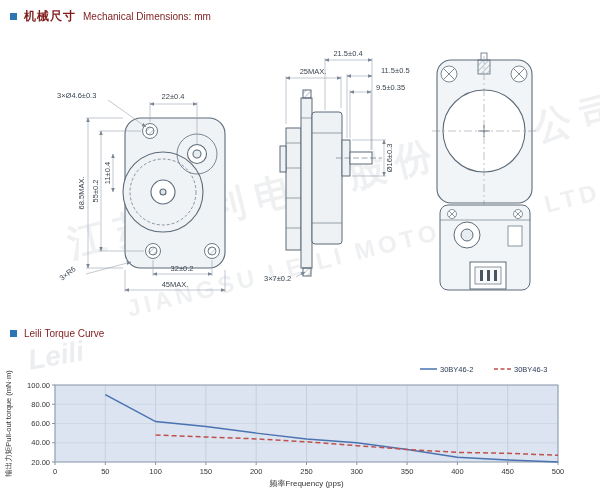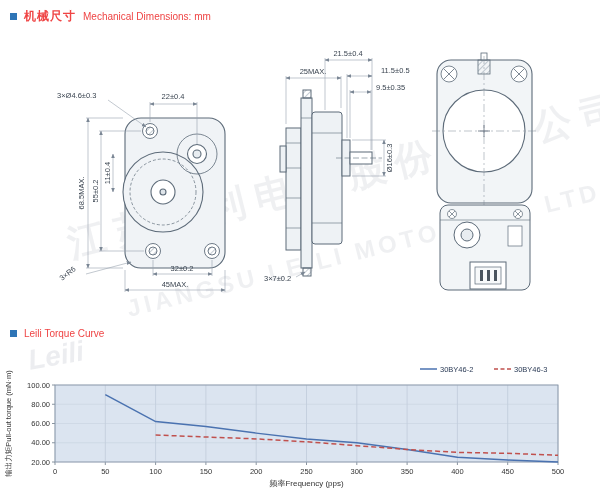--- a/index.html
+++ b/index.html
@@ -1,18 +1,18 @@
 <!DOCTYPE html>
 <html><head>
 <meta charset="utf-8">
 <style>
   *{margin:0;padding:0;box-sizing:border-box}
   html,body{width:600px;height:501px}
   body{position:relative;background:#ffffff;font-family:"Liberation Sans","DejaVu Sans",sans-serif;overflow:hidden}
-  .sec-header{position:absolute;left:10px;display:flex;align-items:center;gap:7px;color:#ef4444;font-size:12px;z-index:3}
+  .sec-header{position:absolute;left:10px;display:flex;align-items:center;gap:7px;color:#7f1d1d;font-size:12px;z-index:3}
   .bullet{width:7px;height:7px;background:#2e75b6;display:inline-block}
   .cn{font-weight:bold;letter-spacing:1px}
   .en{font-size:10px}
   .watermark{position:absolute;color:rgba(95,110,130,0.10);pointer-events:none;white-space:nowrap;font-weight:bold;z-index:1}
   .wm-cn{top:150px;left:60px;font-size:38px;letter-spacing:10px;transform:rotate(-14deg)}
   .wm-en{top:235px;left:120px;font-size:24px;letter-spacing:4px;transform:rotate(-14deg)}
   .wm-logo{top:340px;left:28px;font-size:28px;font-style:italic;transform:rotate(-10deg);color:rgba(95,110,130,0.12)}
   svg{position:absolute;left:0;z-index:2}
   #drawing{top:28px}
   #torque-chart{top:355px}

